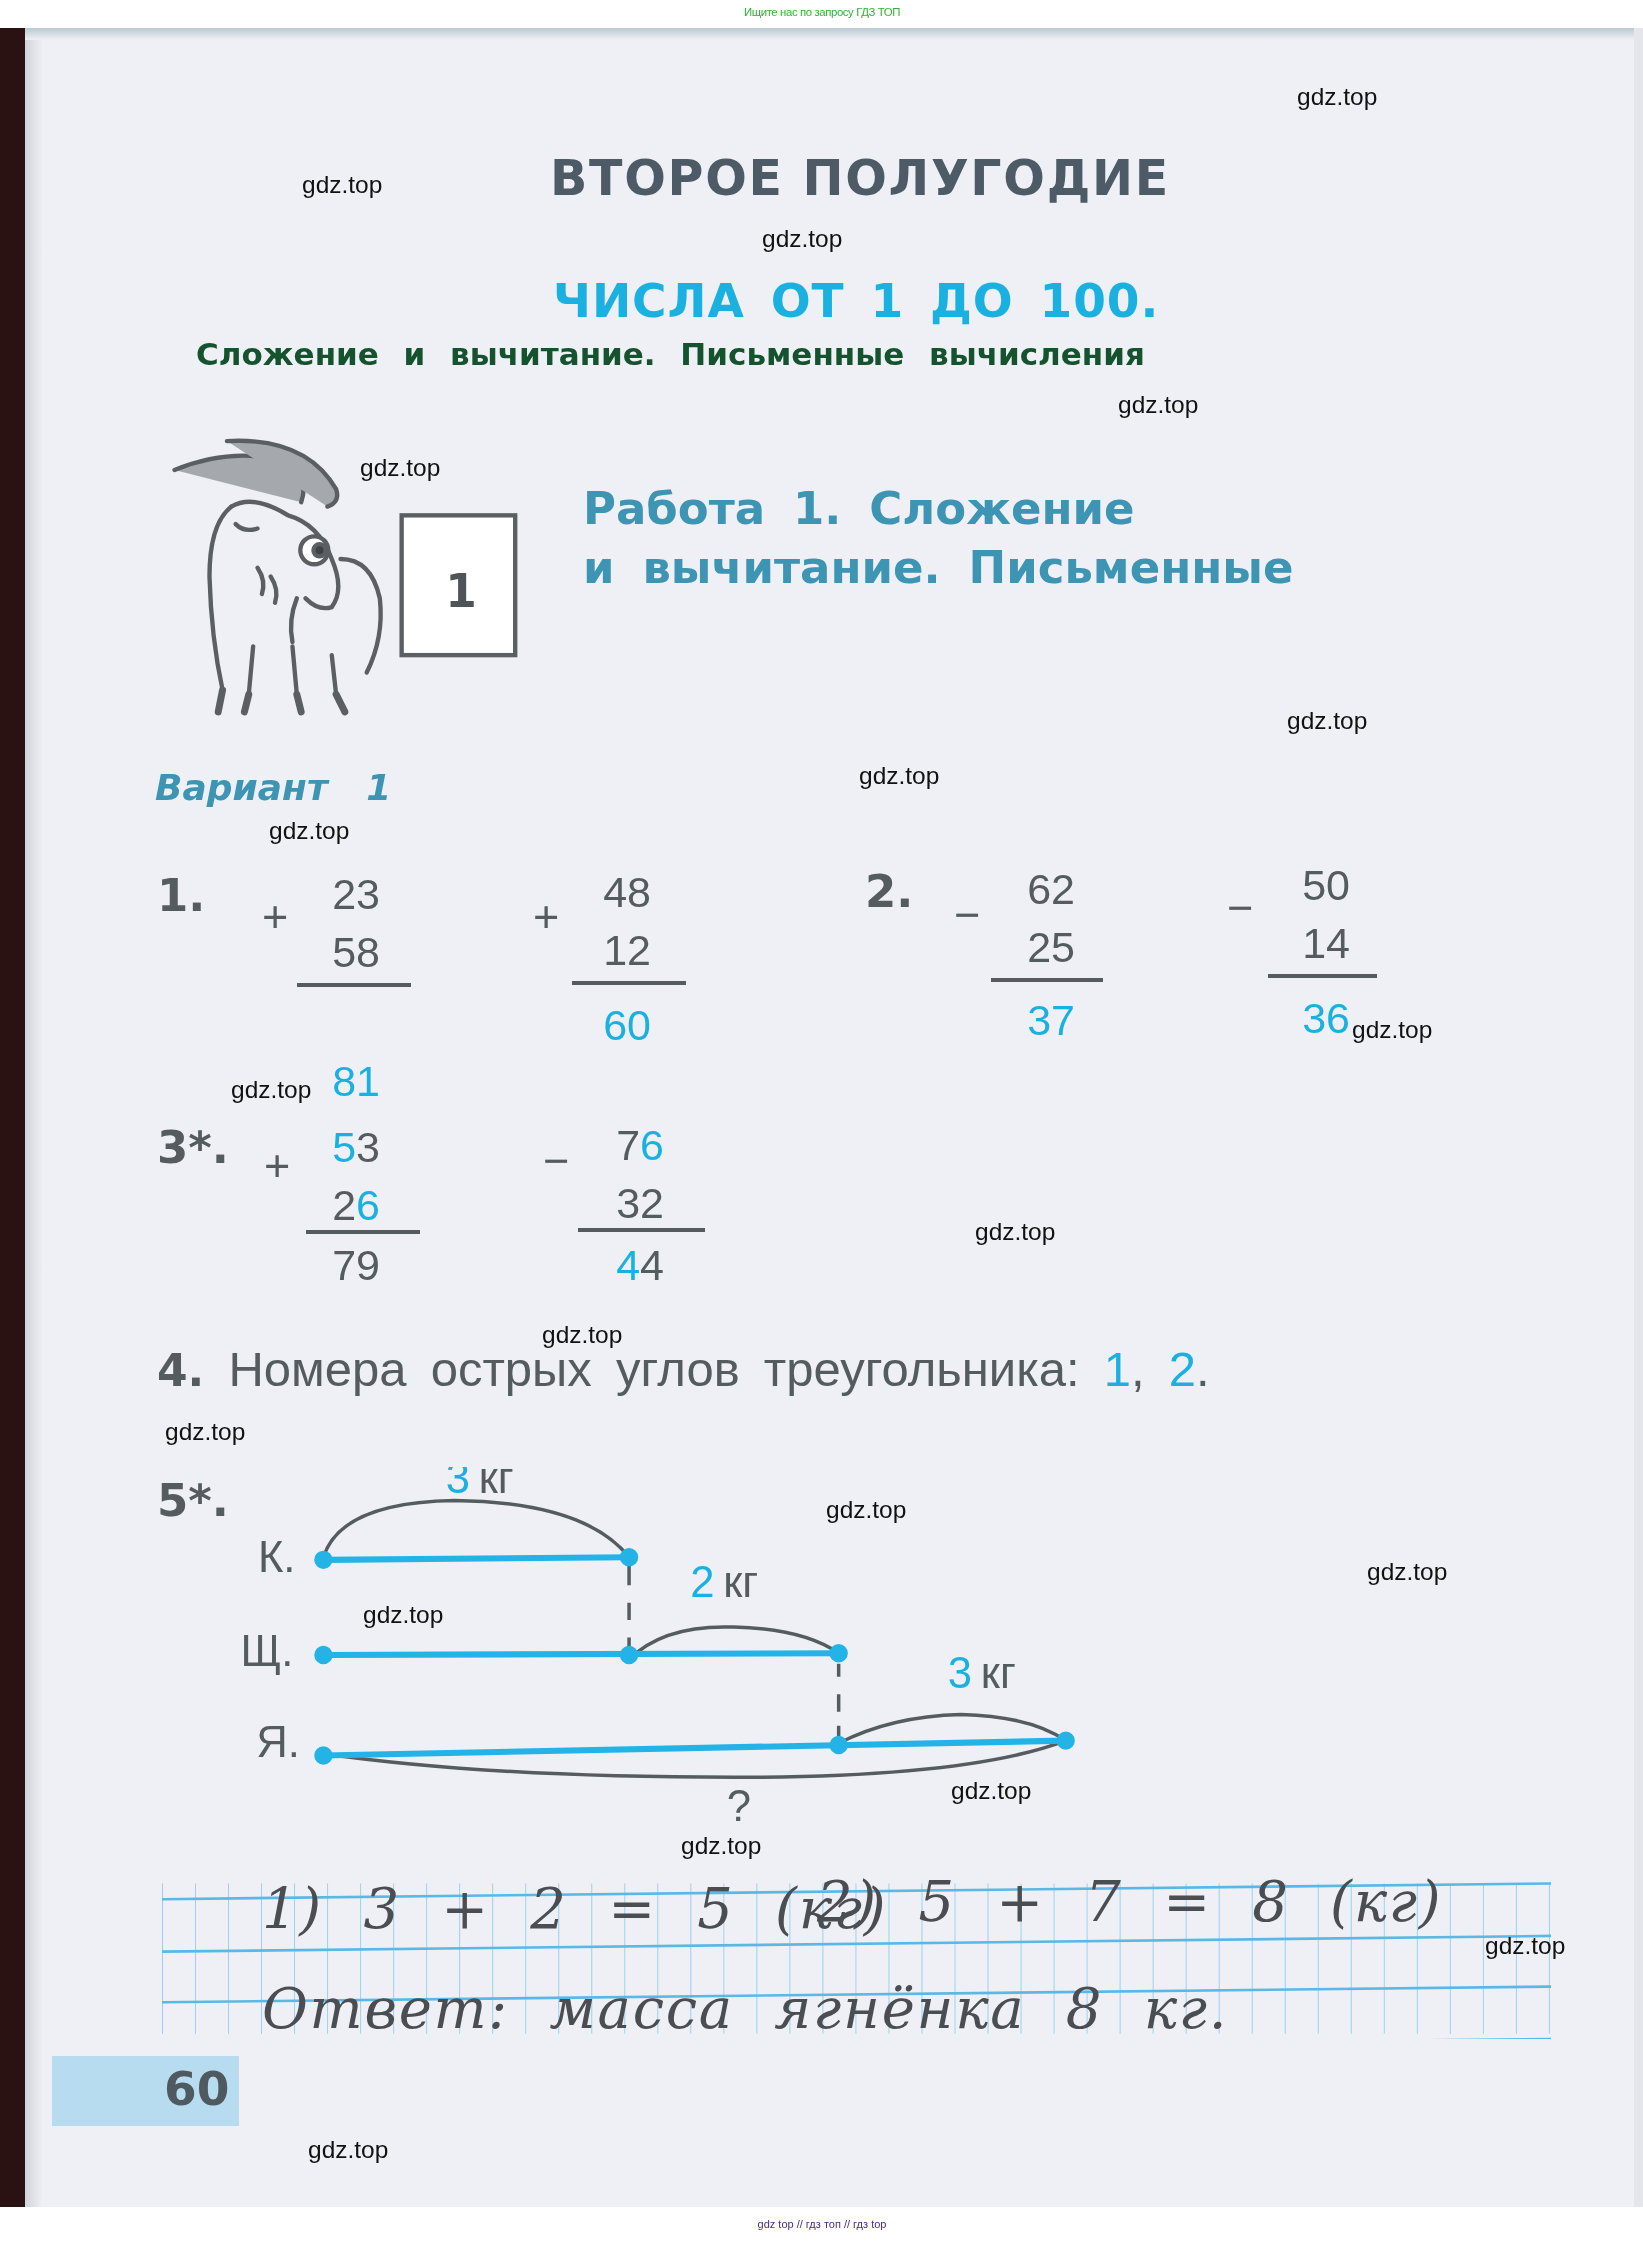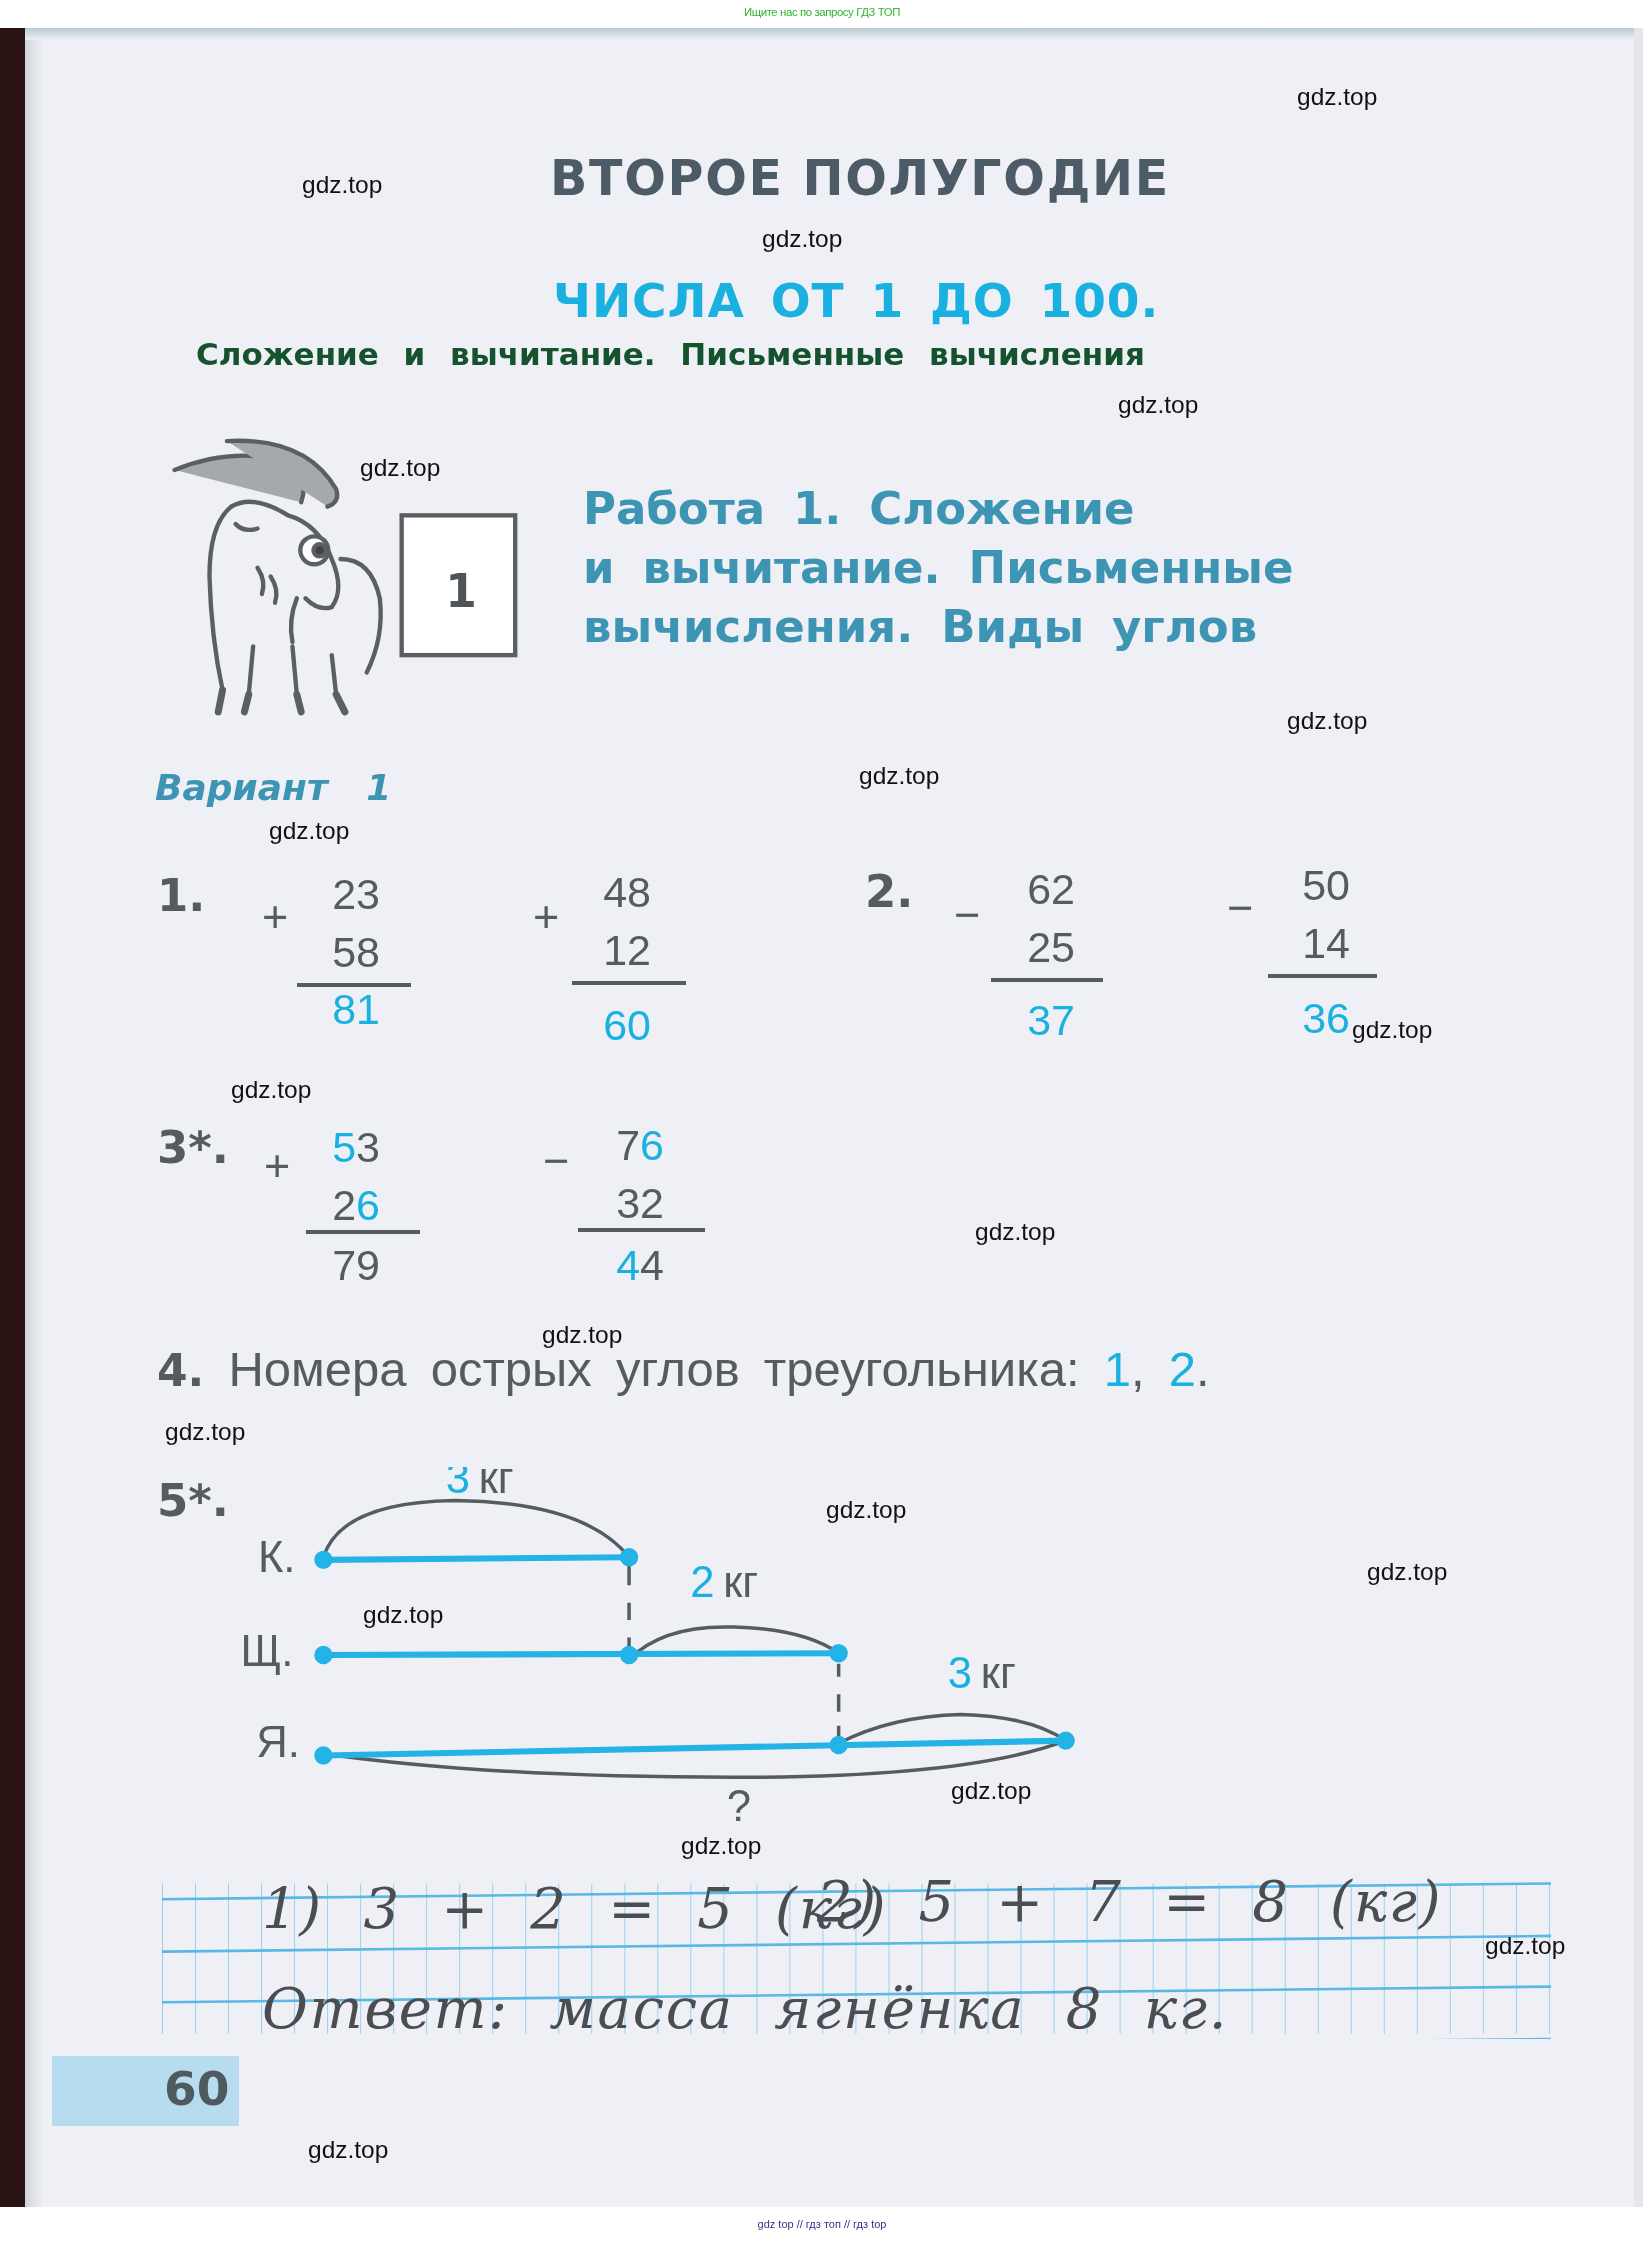--- a/index.html
+++ b/index.html
@@ -72,33 +72,32 @@
     <path d="M200 260 L205 305"></path>
     <path d="M75 300 L70 325 M105 305 L100 325 M160 305 L165 325 M205 305 L215 325" stroke-width="8"></path>
   </g>
   <rect x="280" y="100" width="130" height="160" fill="#fff" stroke="#5b5f63" stroke-width="5"></rect>
   <text x="330" y="205" font-family="DejaVu Sans, sans-serif" font-weight="bold" font-size="52" fill="#4f5458">1</text>
 </svg>
 
 <div class="work-title">
   <div>Работа 1. Сложение</div>
   <div>и вычитание. Письменные</div>
-  <div>вычисления. Виды углов</div>
 </div>
 
 <div class="variant">Вариант 1</div>
 
 <div class="num" style="left:157px;top:869px;">1.</div>
 <div class="op" style="left:262px;top:891px;">+</div>
 <div class="col" style="left:301px;top:865px;width:79px;">
   <div>23</div>
   <div>58</div>
 </div>
 <div class="bar" style="left:297px;top:983px;width:114px;"></div>
-<div class="col ans" style="left:301px;top:980px;width:79px;">81</div>
+<div class="col ans" style="left:301px;top:1052px;width:79px;">81</div>
 
 <div class="op" style="left:533px;top:891px;">+</div>
 <div class="col" style="left:572px;top:863px;width:79px;">
   <div>48</div>
   <div>12</div>
 </div>
 <div class="bar" style="left:572px;top:981px;width:114px;"></div>
 <div class="col ans" style="left:572px;top:996px;width:79px;">60</div>
 
 <div class="num" style="left:865px;top:865px;">2.</div>

